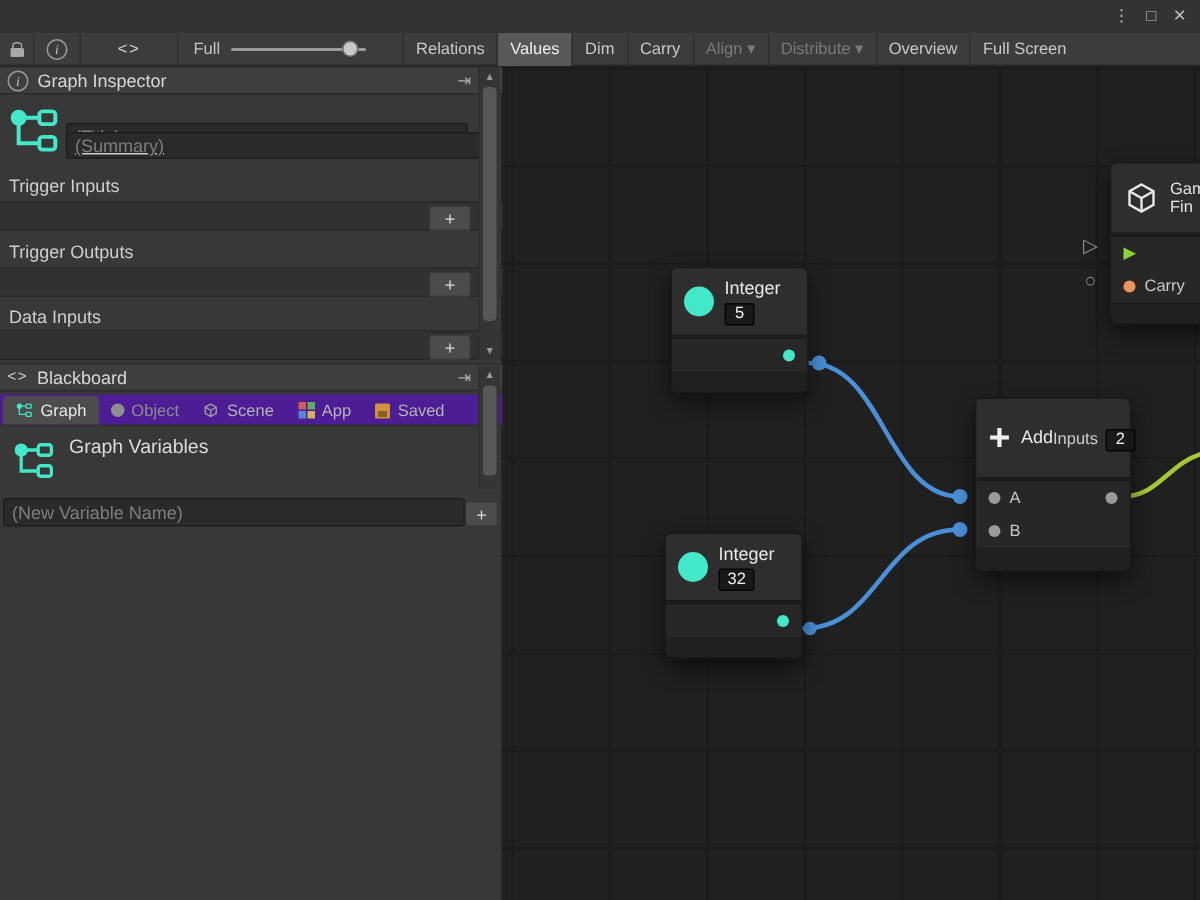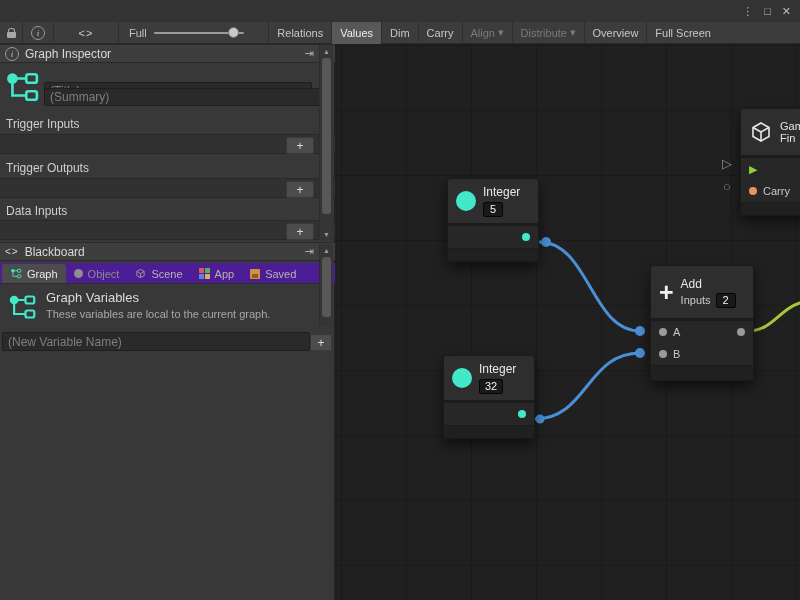--- a/index.html
+++ b/index.html
@@ -152,21 +152,21 @@
       <span class="dock-icon">⇥</span>
     </div>
 
     <svg style="position:absolute;left:5px;top:24px;" width="34" height="38" viewBox="0 0 32 32">
       <circle cx="7" cy="8" r="5" fill="#42E8C8"></circle>
       <rect x="20" y="4" width="10" height="8" rx="2" stroke="#42E8C8" fill="none" stroke-width="2.5"></rect>
       <rect x="20" y="20" width="10" height="8" rx="2" stroke="#42E8C8" fill="none" stroke-width="2.5"></rect>
       <path d="M7 8 H20 M7 8 V24 H20" stroke="#42E8C8" stroke-width="2.5" fill="none"></path>
     </svg>
     <input class="text-field" style="left: 44px; top: 22px; width: 268px; margin-top: 16px;" placeholder="(Title)">
-    <input class="text-field" style="left: 44px; top: 44px; width: 276px;" placeholder="(Summary)">
+    <input class="text-field" style="left: 44px; top: 44px; width: 276px; text-decoration: underline;" placeholder="(Summary)">
 
     <div class="sec-label" style="top:73px;">Trigger Inputs</div>
     <div class="sec-strip" style="top:90px;">
       <div class="add-btn">+</div>
     </div>
 
     <div class="sec-label" style="top:117px;">Trigger Outputs</div>
     <div class="sec-strip" style="top:134px;">
       <div class="add-btn">+</div>
     </div>
@@ -225,21 +225,20 @@
     </div>
 
     <svg style="position:absolute;left:8px;top:248px;" width="28" height="30" viewBox="0 0 32 32">
       <circle cx="7" cy="8" r="5" fill="#42E8C8"></circle>
       <rect x="20" y="4" width="10" height="8" rx="2" stroke="#42E8C8" fill="none" stroke-width="2.5"></rect>
       <rect x="20" y="20" width="10" height="8" rx="2" stroke="#42E8C8" fill="none" stroke-width="2.5"></rect>
       <path d="M7 8 H20 M7 8 V24 H20" stroke="#42E8C8" stroke-width="2.5" fill="none"></path>
     </svg>
     <div style="position:absolute;left:46px;top:246px;width:280px;">
       <div class="gv-title">Graph Variables</div>
-      <div class="gv-desc">These variables are local to the current graph.</div>
     </div>
 
     <input class="text-field" style="left: 2px; top: 288px; width: 308px; height: 19px; " placeholder="(New Variable Name)">
     <div class="add-btn" style="right:2px;top:290px;width:20px;">+</div>
 
     <div class="vscroll" style="top:200px;height:82px;">
       <div class="sb-btn" style="top:0;">▲</div>
       <div class="sb-thumb" style="top:13px;height:60px;"></div>
     </div>
   </div>
@@ -283,21 +282,21 @@
       <div class="node-divider"></div>
       <div class="node-ports" style="height:22px;">
         <span class="dot teal" style="position:absolute;right:8px;top:7px;"></span>
       </div>
       <div class="node-footer"></div>
     </div>
 
     <div class="node" style="left:315px;top:221px;width:104px;">
       <div class="node-header" style="height:52px;">
         <span class="plus-icon">+</span>
-        <span style="display:flex;flex-direction:column;align-items:flex-start;">
+        <span style="display:flex;align-items:flex-start;">
           <span class="node-title">Add</span>
           <span style="display:flex;align-items:center;gap:5px;margin-top:2px;">
             <span style="font-size:11px;color:#CCCCCC;">Inputs</span>
             <span class="val-box" style="margin-top:0;">2</span>
           </span>
         </span>
       </div>
       <div class="node-divider"></div>
       <div class="node-ports">
         <div class="port-row">

